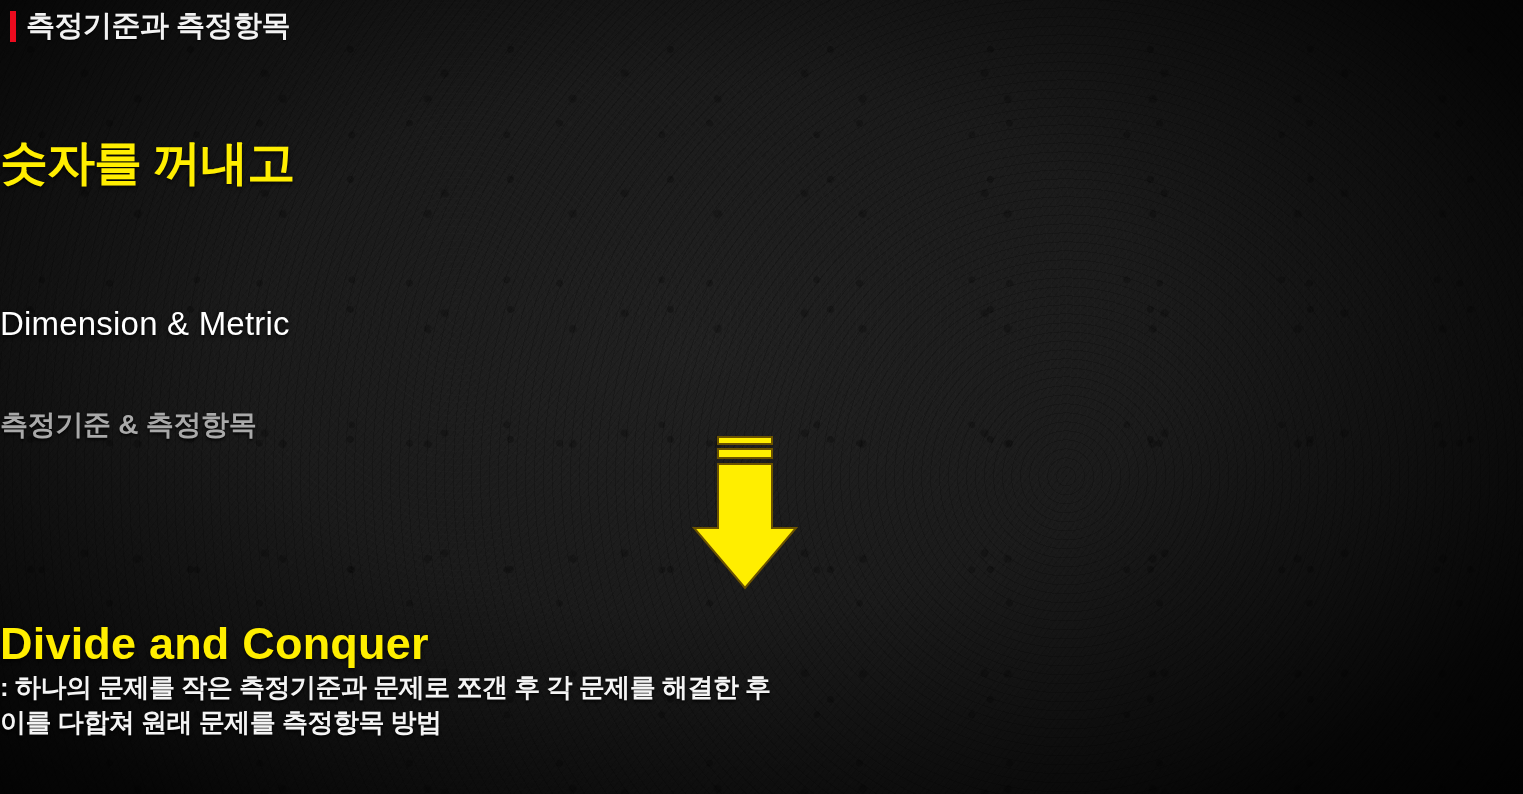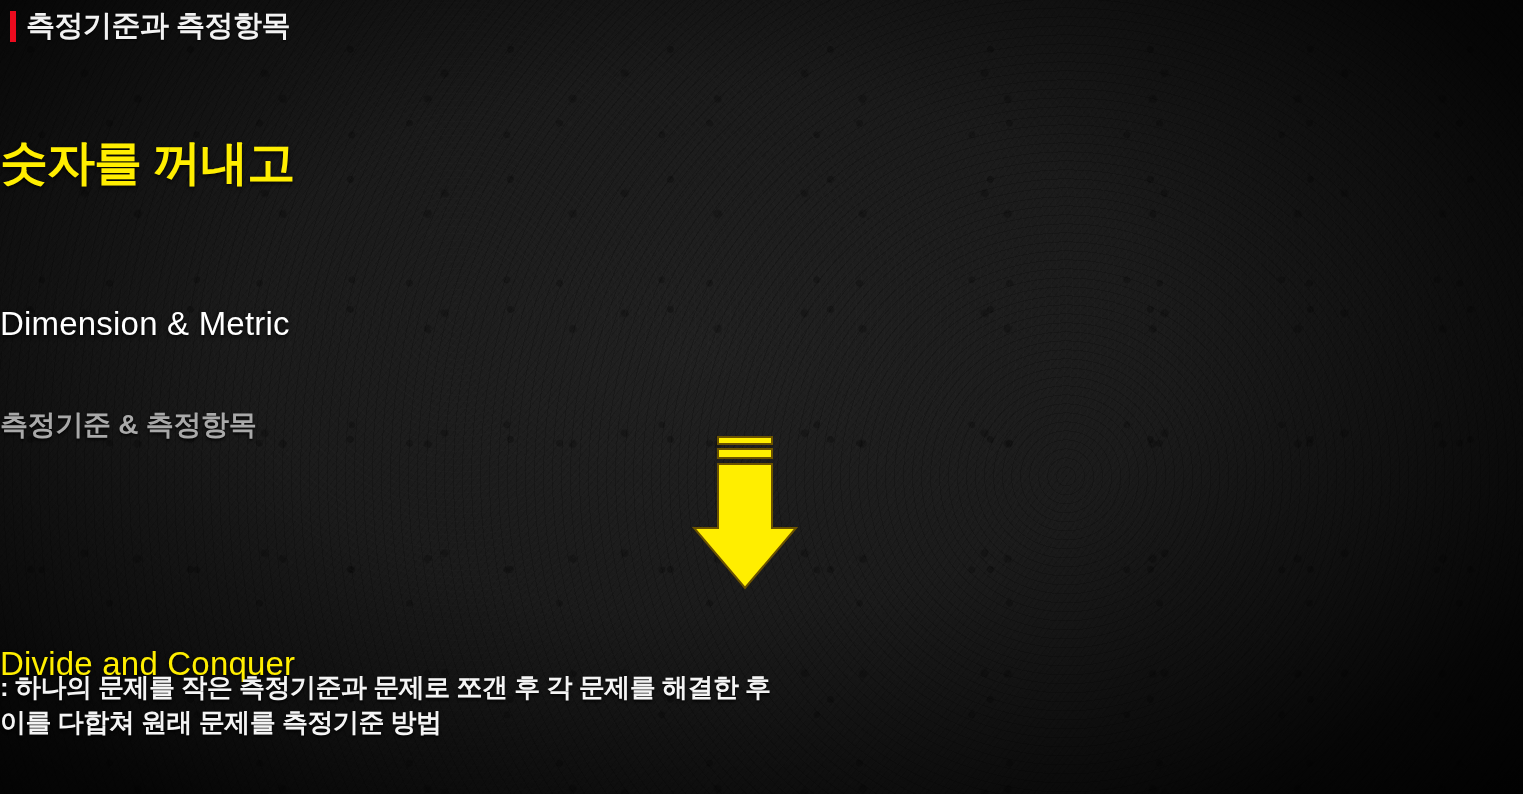--- a/index.html
+++ b/index.html
@@ -150,24 +150,24 @@
     width: 110px;
     height: 156px;
   }
   .arrow-wrap svg { display: block; }
 
   
   .concept-title {
     position: absolute;
     left: 0;
     right: 0;
-    top: 645px;
+    top: 618px;
     color: #ffee00;
-    font-size: 33px;
-    font-weight: normal;
+    font-size: 45px;
+    font-weight: bold;
     letter-spacing: 0.2px;
     text-shadow: 0 2px 4px rgba(0,0,0,0.8);
   }
 
   .concept-desc {
     position: absolute;
     left: 0;
     right: 0;
     top: 670px;
     color: #f4f4f4;
@@ -212,17 +212,17 @@
         <rect x="28" y="13" width="54" height="9" fill="#ffee00" stroke="#6b5200" stroke-width="2"></rect>
 
         <path d="M28 28 L82 28 L82 92 L106 92 L55 152 L4 92 L28 92 Z" fill="#ffee00" stroke="#6b5200" stroke-width="2" stroke-linejoin="miter"></path>
       </svg>
     </div>
 
     <div class="concept-title">Divide and Conquer</div>
 
     <div class="concept-desc">
       <span>: 하나의 문제를 작은 측정기준과 문제로 쪼갠 후 각 문제를 해결한 후</span>
-      <span class="l2">이를 다합쳐 원래 문제를 측정기준 방법</span>
+      <span class="l2">이를 다합쳐 원래 문제를 측정항목 방법</span>
     </div>
 
   </div>
 </div>
 
 </body></html>

